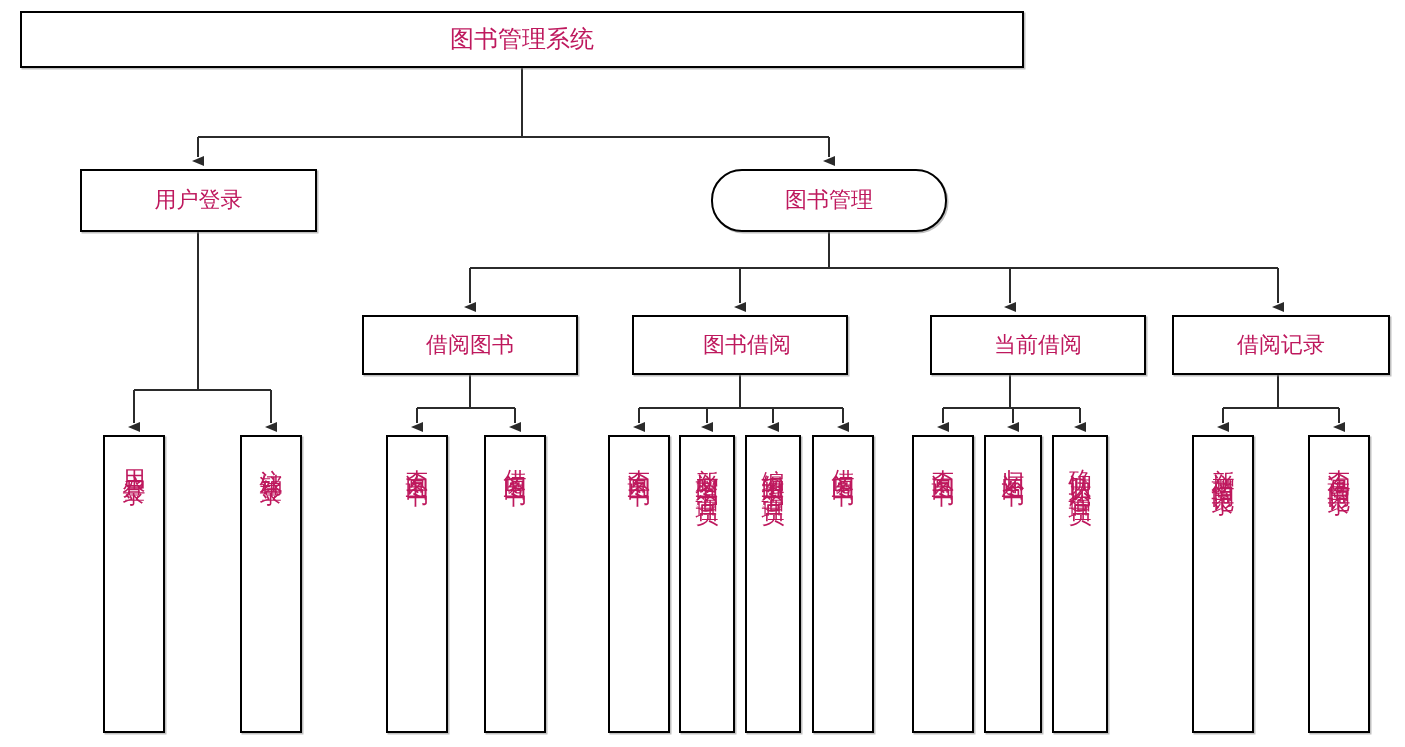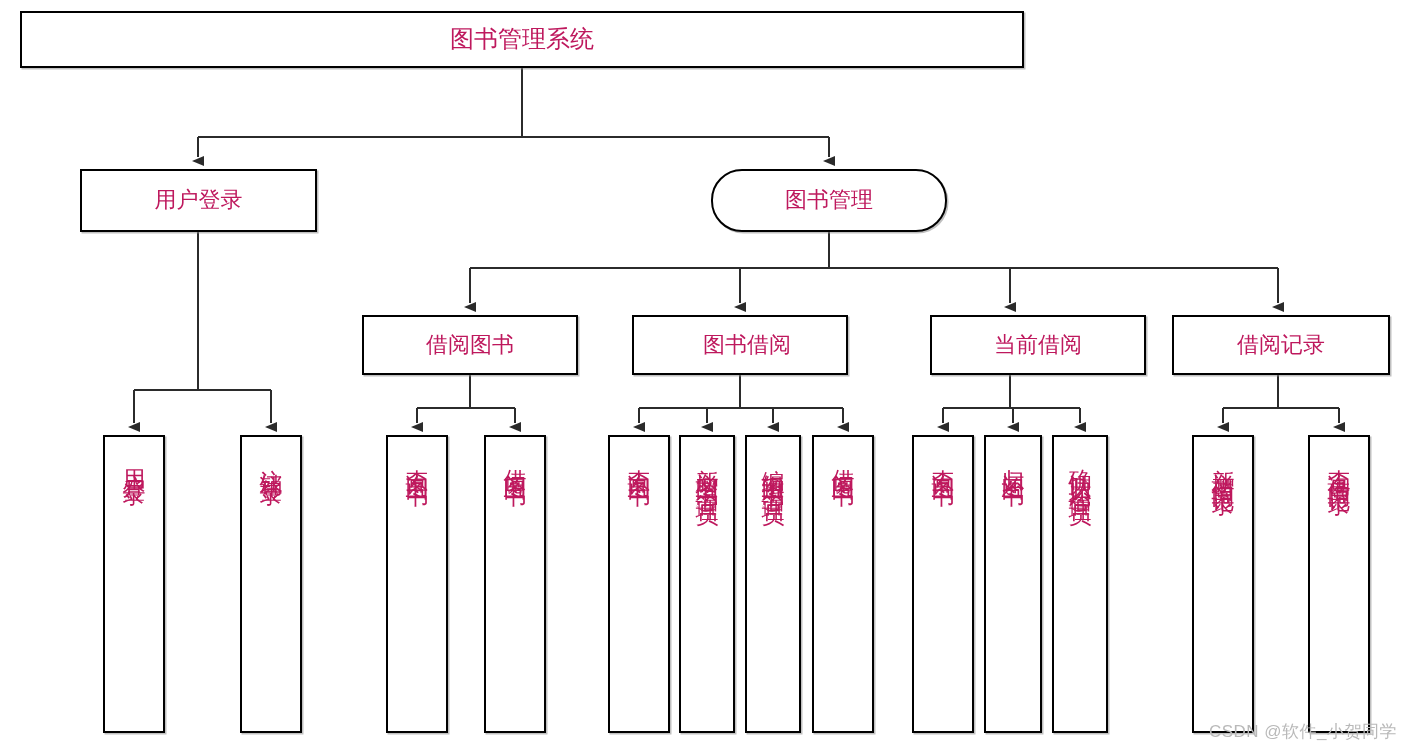--- a/index.html
+++ b/index.html
@@ -135,14 +135,13 @@
         <span class="lbl">确认归还（管理员）</span>
       </div>
       <div class="node n-leaf leaf" style="left: 1192px; top: 435px; width: 62px; height: 298px;">
         <span class="lbl">新增借阅记录</span>
       </div>
       <div class="node n-leaf leaf" style="left: 1308px; top: 435px; width: 62px; height: 298px;">
         <span class="lbl">查询借阅记录</span>
       </div>
     </div>
 
-  <div id="watermark">CSDN @软件_小贺同学</div>
 </div>
 
 </body></html>

